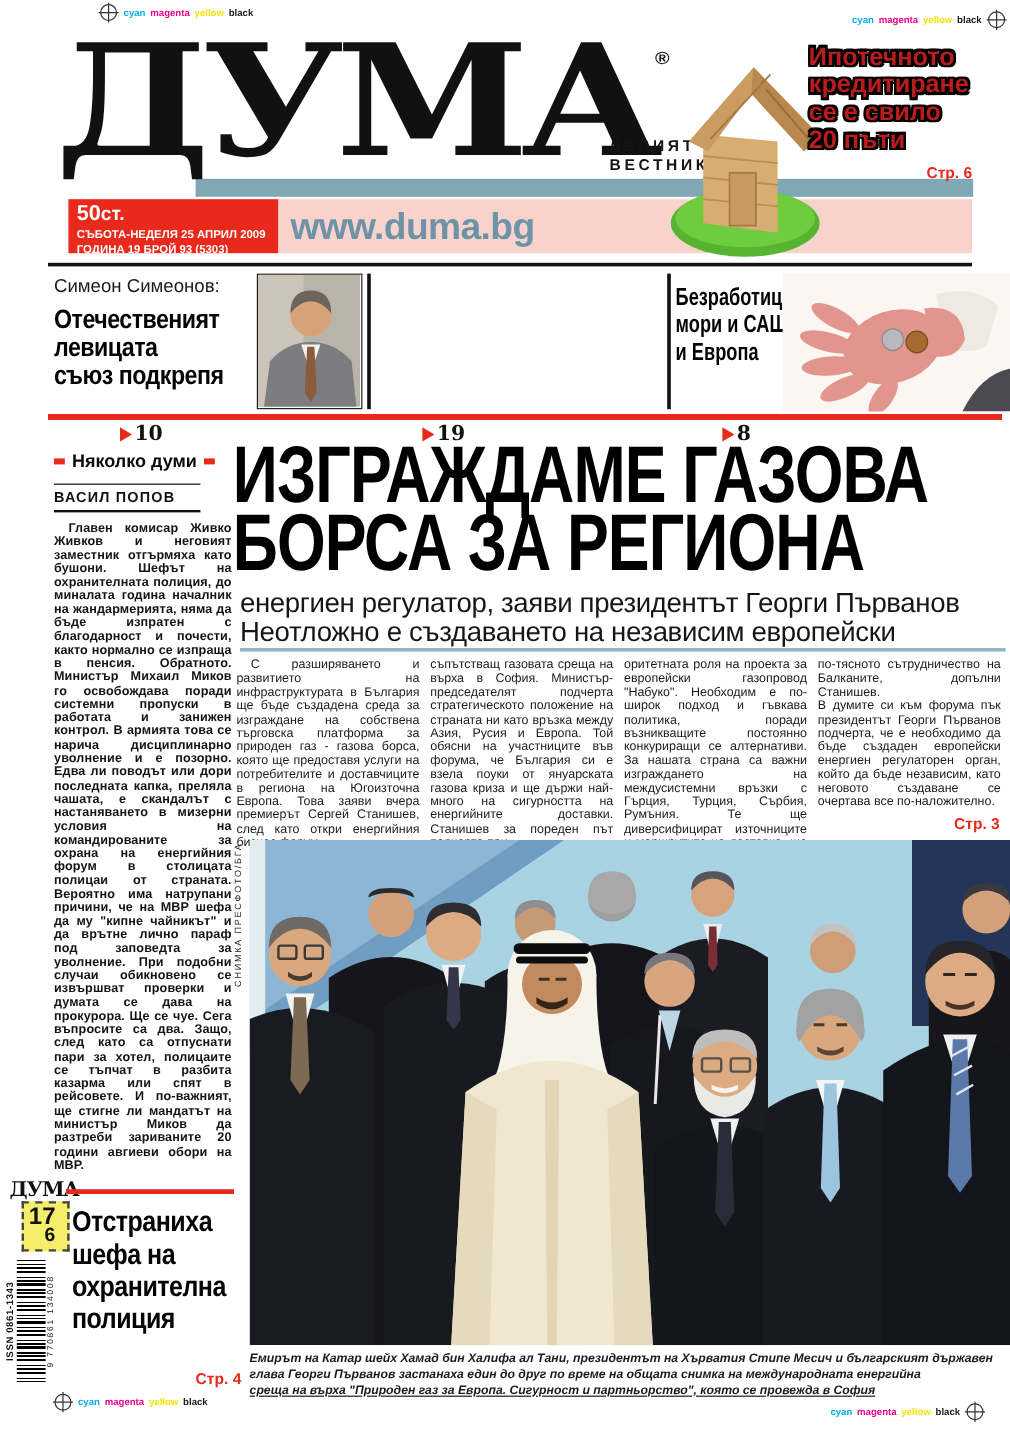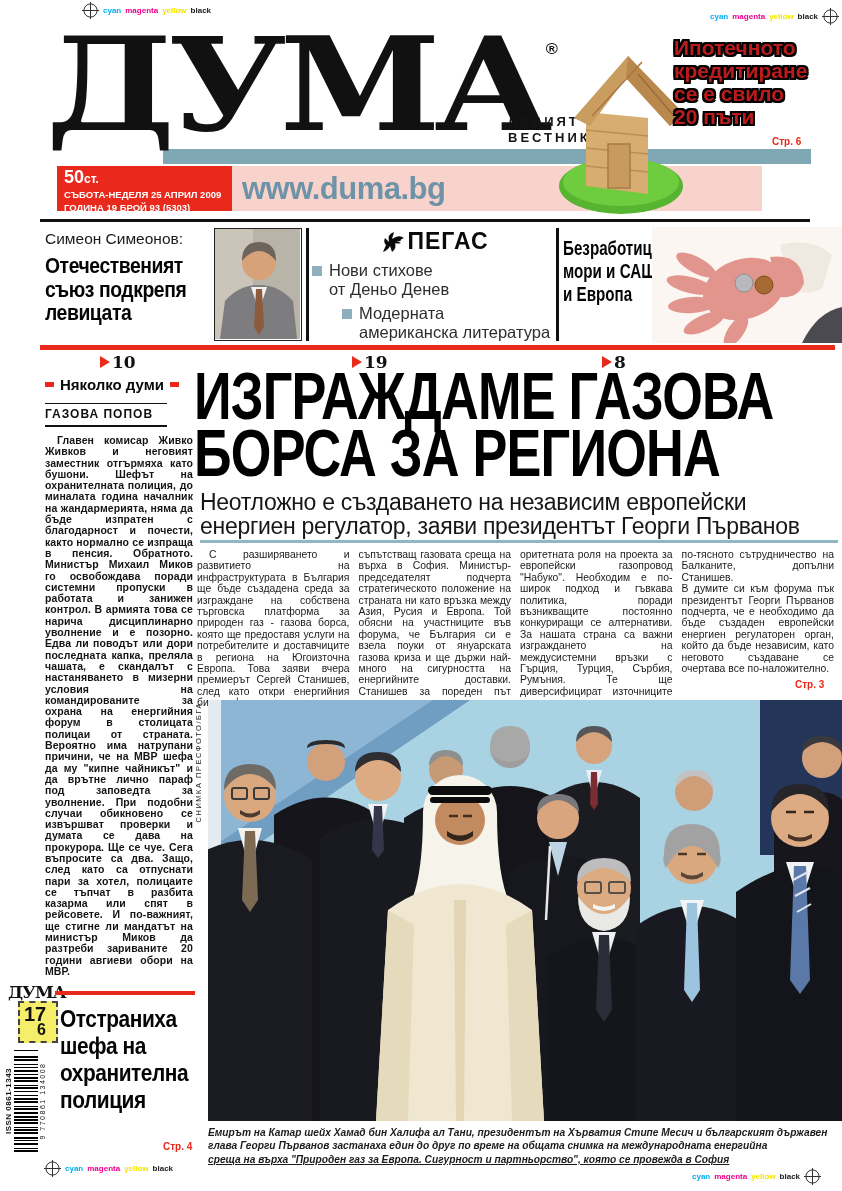--- a/index.html
+++ b/index.html
@@ -14,27 +14,27 @@
 
   
   .masthead-title{left:46px;top:20px;font-family:"DejaVu Serif",serif;font-weight:bold;
       font-size:150px;line-height:1;letter-spacing:-7px;transform:scale(.97,.86);transform-origin:top left;}
   .masthead-title sup{font-size:17px;letter-spacing:0;vertical-align:88px;font-family:"Liberation Sans",sans-serif;}
   .tagline{left:508px;top:114px;font-size:13px;font-weight:bold;letter-spacing:3px;line-height:1.2;color:#151515;}
   .graybar{left:163px;top:149px;width:648px;height:15px;background:#7FA8B4;}
   .house{left:552px;top:26px;z-index:5;}
   .mortgage{left:674px;top:36px;width:152px;font-size:21px;font-weight:bold;line-height:1.1;color:#b91c1c;z-index:6;
       text-shadow:-2px -2px 0 #000,2px -2px 0 #000,-2px 2px 0 #000,2px 2px 0 #000,0 -2px 0 #000,0 2px 0 #000,-2px 0 0 #000,2px 0 0 #000;}
-  .pageref{color:#E8291C;font-weight:bold;font-size:10px;text-align:right;}
+  .pageref{color:#E8291C;font-weight:bold;font-size:13px;text-align:right;}
   .str6{left:772px;top:136px;z-index:6;}
   .redbox{left:57px;top:166px;width:175px;height:45px;background:#E8291C;color:#fff;padding:2px 7px;box-sizing:border-box;}
   .price{font-size:18px;font-weight:bold;line-height:1;margin-top:24px;}
-  .price-unit{font-size:12px;font-weight:bold;}
+  .price-unit{font-size:16px;font-weight:bold;}
   .dateline{font-size:9.5px;font-weight:bold;margin-top:2px;white-space:nowrap;}
-  .pinkstrip{left:232px;top:166px;width:530px;height:45px;background:#F8D3CB;}
+  .pinkstrip{left:232px;top:166px;width:578px;height:45px;background:#F8D3CB;}
   .website{margin-left:10px;font-size:31px;font-weight:bold;color:#6E93A8;line-height:45px;letter-spacing:-.5px;}
   .blackrule{left:40px;top:219px;width:770px;height:3px;background:#111;}
 
   
   .t-left{left:45px;top:230px;width:168px;}
   .t-kicker{font-size:15.5px;color:#1a1a1a;margin-bottom:6px;}
   .t-title{font-size:22px;font-weight:bold;line-height:1.07;letter-spacing:-.5px;color:#050505;}
   .t-title .ln{display:inline-block;transform:scaleX(.88);transform-origin:left;white-space:nowrap;}
   .portrait{left:214px;top:228px;width:88px;height:113px;border:1.5px solid #222;box-sizing:border-box;}
   .vdiv{width:2.5px;background:#111;top:228px;height:113px;}
@@ -166,58 +166,39 @@
   </div>
   <div class="abs pinkstrip">
     <span class="website">www.duma.bg</span>
   </div>
   <div class="abs blackrule"></div>
 
   <div class="abs t-left">
     <div class="t-kicker">Симеон Симеонов:</div>
     <div class="t-title">
       <div><span class="ln">Отечественият</span></div>
+      <div><span class="ln">левицата</span></div>
       <div><span class="ln">съюз  подкрепя</span></div>
-      <div><span class="ln">левицата</span></div>
     </div>
   </div>
 
   <div class="abs portrait">
     <svg width="85" height="110" viewBox="0 0 85 110">
       <rect width="85" height="110" fill="#b9b4a8"></rect>
       <rect x="0" y="0" width="38" height="110" fill="#cac5b8"></rect>
       <circle cx="44" cy="34" r="17" fill="#d8a279"></circle>
       <path d="M27,32 Q27,13 44,13 Q61,13 61,32 Q53,22 44,22 Q35,22 27,32 Z" fill="#6d655c"></path>
       <path d="M5,110 L10,72 Q24,56 44,56 Q64,56 78,72 L82,110 Z" fill="#7d7d80"></path>
       <polygon points="36,58 52,58 44,82" fill="#f2f2ee"></polygon>
       <polygon points="41,60 47,60 49,98 44,106 39,98" fill="#8a5c3c"></polygon>
     </svg>
   </div>
 
   <div class="abs vdiv" style="left:306px;"></div>
 
-  <div class="abs pegas">
-    <div class="pegas-head">
-      <svg width="28" height="24" viewBox="0 0 28 24">
-        <g fill="#0a0a0a">
-          <path d="M6,22 L9,15 Q6,12 8,8 L12,12 Q10,4 17,2 L15,9 Q22,4 27,8 L20,11 L24,13 Q20,14 18,13 Q20,18 15,22 L13,16 Q11,20 6,22 Z"></path>
-          <circle cx="22" cy="9" r="2.2"></circle>
-        </g>
-      </svg>
-      <span class="pegas-title">ПЕГАС</span>
-    </div>
-    <div class="pegas-item">
-      <span class="sqb"></span><span>Нови стихове</span>
-      <div class="cont">от Деньо Денев</div>
-    </div>
-    <div class="pegas-item indent">
-      <span class="sqb"></span><span>Модерната</span>
-      <div class="cont">американска литература</div>
-    </div>
-  </div>
 
   <div class="abs vdiv" style="left:556px;"></div>
 
   <div class="abs t-right">
     <div><span class="ln">Безработица</span></div>
     <div><span class="ln">мори и САЩ,</span></div>
     <div><span class="ln">и Европа</span></div>
   </div>
 
   <div class="abs hand">
@@ -253,21 +234,21 @@
       <span class="tri"></span>
       <span class="num">8</span>
     </div>
 
   <div class="abs opinion">
     <div class="op-kicker">
       <span class="rsq"></span>
       <span>Няколко думи</span>
       <span class="rsq"></span>
     </div>
-    <div class="op-author">ГАЗОВА ПОПОВ</div>
+    <div class="op-author">ВАСИЛ ПОПОВ</div>
     <div class="op-body">Главен комисар Живко Живков и неговият заместник отгърмяха като бушони. Шефът на охранителната полиция, до миналата година началник на жандармерията, няма да бъде изпратен с благодарност и почести, както нормално се изпраща в пенсия. Обратното. Министър Михаил Миков го освобождава поради системни пропуски в работата и занижен контрол. В армията това се нарича дисциплинарно уволнение и е позорно. Едва ли поводът или дори последната капка, преляла чашата, е скандалът с настаняването в мизерни условия на командированите за охрана на енергийния форум в столицата полицаи от страната. Вероятно има натрупани причини, че на МВР шефа да му "кипне чайникът" и да врътне лично параф под заповедта за уволнение. При подобни случаи обикновено се извършват проверки и думата се дава на прокурора. Ще се чуе. Сега въпросите са два. Защо, след като са отпуснати пари за хотел, полицаите се тъпчат в разбита казарма или спят в рейсовете. И по-важният, ще стигне ли мандатът на министър Миков да разтреби зариваните 20 години авгиеви обори на МВР.</div>
   </div>
 
   <div class="abs duma-small">ДУМА</div>
   <div class="abs redline2"></div>
   <div class="abs lotto">
     <span class="n1">17</span>
     <span class="n2">6</span>
   </div>
   <div class="abs barcode">
@@ -283,22 +264,22 @@
     <div><span class="ln">охранителна</span></div>
     <div><span class="ln">полиция</span></div>
   </div>
   <div class="abs pageref str4">Стр. 4</div>
 
   <div class="abs main-hl">
     <div><span class="ln">ИЗГРАЖДАМЕ ГАЗОВА</span></div>
     <div><span class="ln">БОРСА ЗА РЕГИОНА</span></div>
   </div>
   <div class="abs subhead">
+    <div>енергиен регулатор, заяви президентът Георги Първанов</div>
     <div>Неотложно е създаването на независим европейски</div>
-    <div>енергиен регулатор, заяви президентът Георги Първанов</div>
   </div>
   <div class="abs bluerule"></div>
   <div class="abs cols">
     <div class="col first">С разширяването и развитието на инфраструктурата в България ще бъде създадена среда за изграждане на собствена търговска платформа за природен газ - газова борса, която ще предоставя услуги на потребителите и доставчиците в региона на Югоизточна Европа. Това заяви вчера премиерът Сергей Станишев, след като откри енергийния бизнес форум,</div>
     <div class="col">съпътстващ газовата среща на върха в София. Министър-председателят подчерта стратегическото положение на страната ни като връзка между Азия, Русия и Европа. Той обясни на участниците във форума, че България си е взела поуки от януарската газова криза и ще държи най-много на сигурността на енергийните доставки. Станишев за пореден път подчерта при-</div>
     <div class="col">оритетната роля на проекта за европейски газопровод "Набуко". Необходим е по-широк подход и гъвкава политика, поради възникващите постоянно конкуриращи се алтернативи. За нашата страна са важни изграждането на междусистемни връзки с Гърция, Турция, Сърбия, Румъния. Те ще диверсифицират източниците и маршрутите на доставка, ще допринесат за</div>
     <div class="col">по-тясното сътрудничество на Балканите, допълни Станишев.
 В думите си към форума пък президентът Георги Първанов подчерта, че е необходимо да бъде създаден европейски енергиен регулаторен орган, който да бъде независим, като неговото създаване се очертава все по-наложително.</div>
   </div>
   <div class="abs pageref str3">Стр. 3</div>

